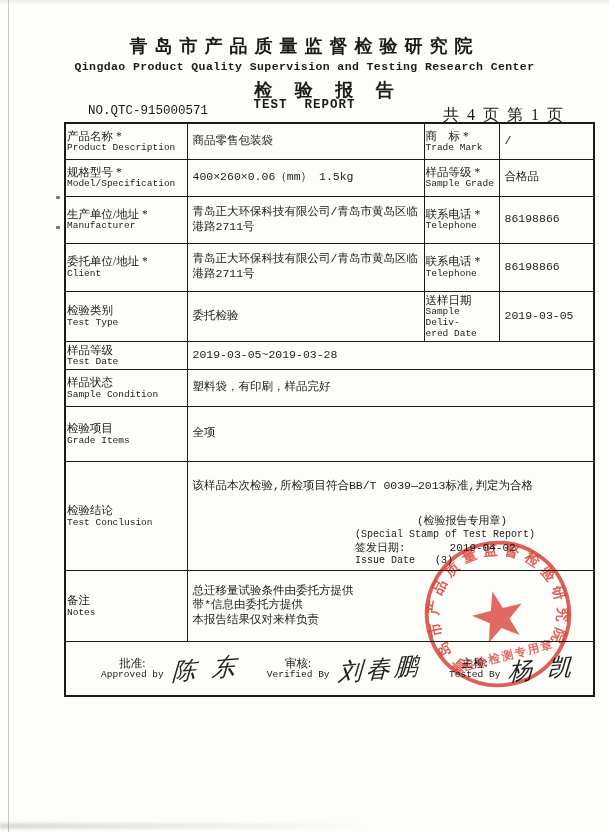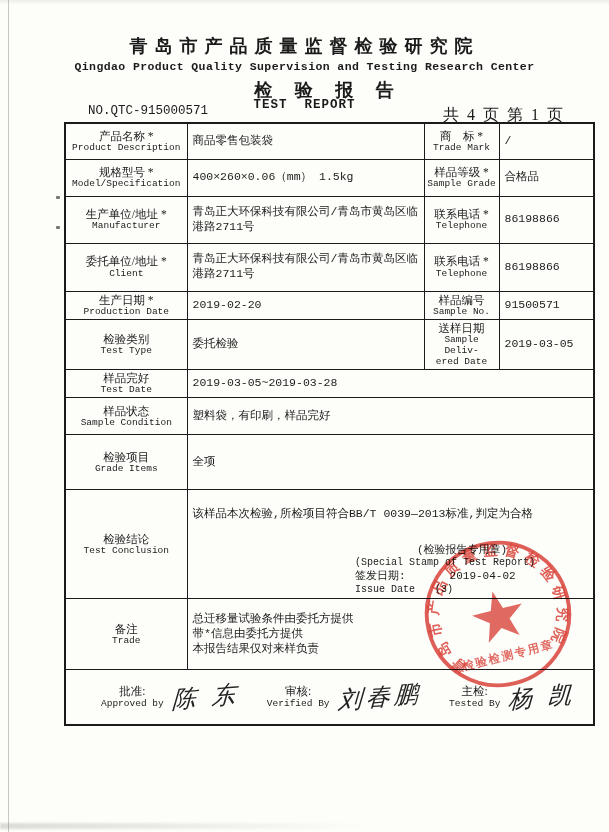--- a/index.html
+++ b/index.html
@@ -30,21 +30,21 @@
     font-family:"Liberation Mono", monospace;white-space:pre;}
   .report-no{position:absolute;left:88px;top:104px;font-size:12.5px;
     font-family:"Liberation Mono", monospace;}
   .pagination{position:absolute;right:44px;top:105px;font-size:16px;letter-spacing:2px;}
 
   
   table.report{position:absolute;left:64px;top:122px;width:529px;
     border-collapse:collapse;table-layout:fixed;
     border:2px solid #1b1b1b;}
   td{border:1px solid #1b1b1b;padding:1px 3px;vertical-align:middle;overflow:hidden;}
-  td.lbl{text-align:center;padding:1px 1px;}
+  td.lbl{text-align:left;padding:1px 1px;}
   .cn{font-size:11.5px;line-height:1.25;}
   .en{font-size:9.5px;line-height:1.15;font-family:"Liberation Mono", monospace;
     white-space:pre-line;}
   td.val{font-size:11.5px;line-height:1.3;
     font-family:"Liberation Mono","Liberation Serif", monospace;
     padding-left:5px;}
   td.conclusion-cell{position:relative;vertical-align:top;}
   .conclusion-text{margin-top:16px;font-size:11.5px;
     font-family:"Liberation Mono","Liberation Serif", monospace;}
   .stamp-note{position:absolute;right:2px;bottom:2px;width:236px;
@@ -145,50 +145,38 @@
       </td>
       <td class="val">青岛正大环保科技有限公司/青岛市黄岛区临港路2711号</td>
       <td class="lbl">
         <div class="cn">联系电话 *</div>
         <div class="en">Telephone</div>
       </td>
       <td class="val">86198866</td>
     </tr>
 
 
-    <tr style="height:28px">
-      <td class="lbl">
-        <div class="cn">生产日期 *</div>
-        <div class="en">Production Date</div>
-      </td>
-      <td class="val">2019-02-20</td>
-      <td class="lbl">
-        <div class="cn">样品编号</div>
-        <div class="en">Sample No.</div>
-      </td>
-      <td class="val">91500571</td>
-    </tr>
 
     <tr style="height:37px">
       <td class="lbl">
         <div class="cn">检验类别</div>
         <div class="en">Test Type</div>
       </td>
       <td class="val">委托检验</td>
       <td class="lbl">
         <div class="cn">送样日期</div>
         <div class="en">Sample Deliv-
 ered Date</div>
       </td>
       <td class="val">2019-03-05</td>
     </tr>
 
     <tr style="height:28px">
       <td class="lbl">
-        <div class="cn">样品完好</div>
+        <div class="cn">样品等级</div>
         <div class="en">Test Date</div>
       </td>
       <td class="val" colspan="3">2019-03-05~2019-03-28</td>
     </tr>
 
     <tr style="height:37px">
       <td class="lbl">
         <div class="cn">样品状态</div>
         <div class="en">Sample Condition</div>
       </td>
@@ -222,21 +210,21 @@
             <span>Issue Date</span>
             <span>(3)</span>
           </div>
         </div>
       </td>
     </tr>
 
     <tr style="height:71px">
       <td class="lbl">
         <div class="cn">备注</div>
-        <div class="en">Trade</div>
+        <div class="en">Notes</div>
       </td>
       <td class="val notes-val" colspan="3">总迁移量试验条件由委托方提供
 带*信息由委托方提供
 本报告结果仅对来样负责</td>
     </tr>
 
     <tr style="height:55px">
       <td colspan="4">
         <div class="sig-wrap">
           <div class="sig-group">

